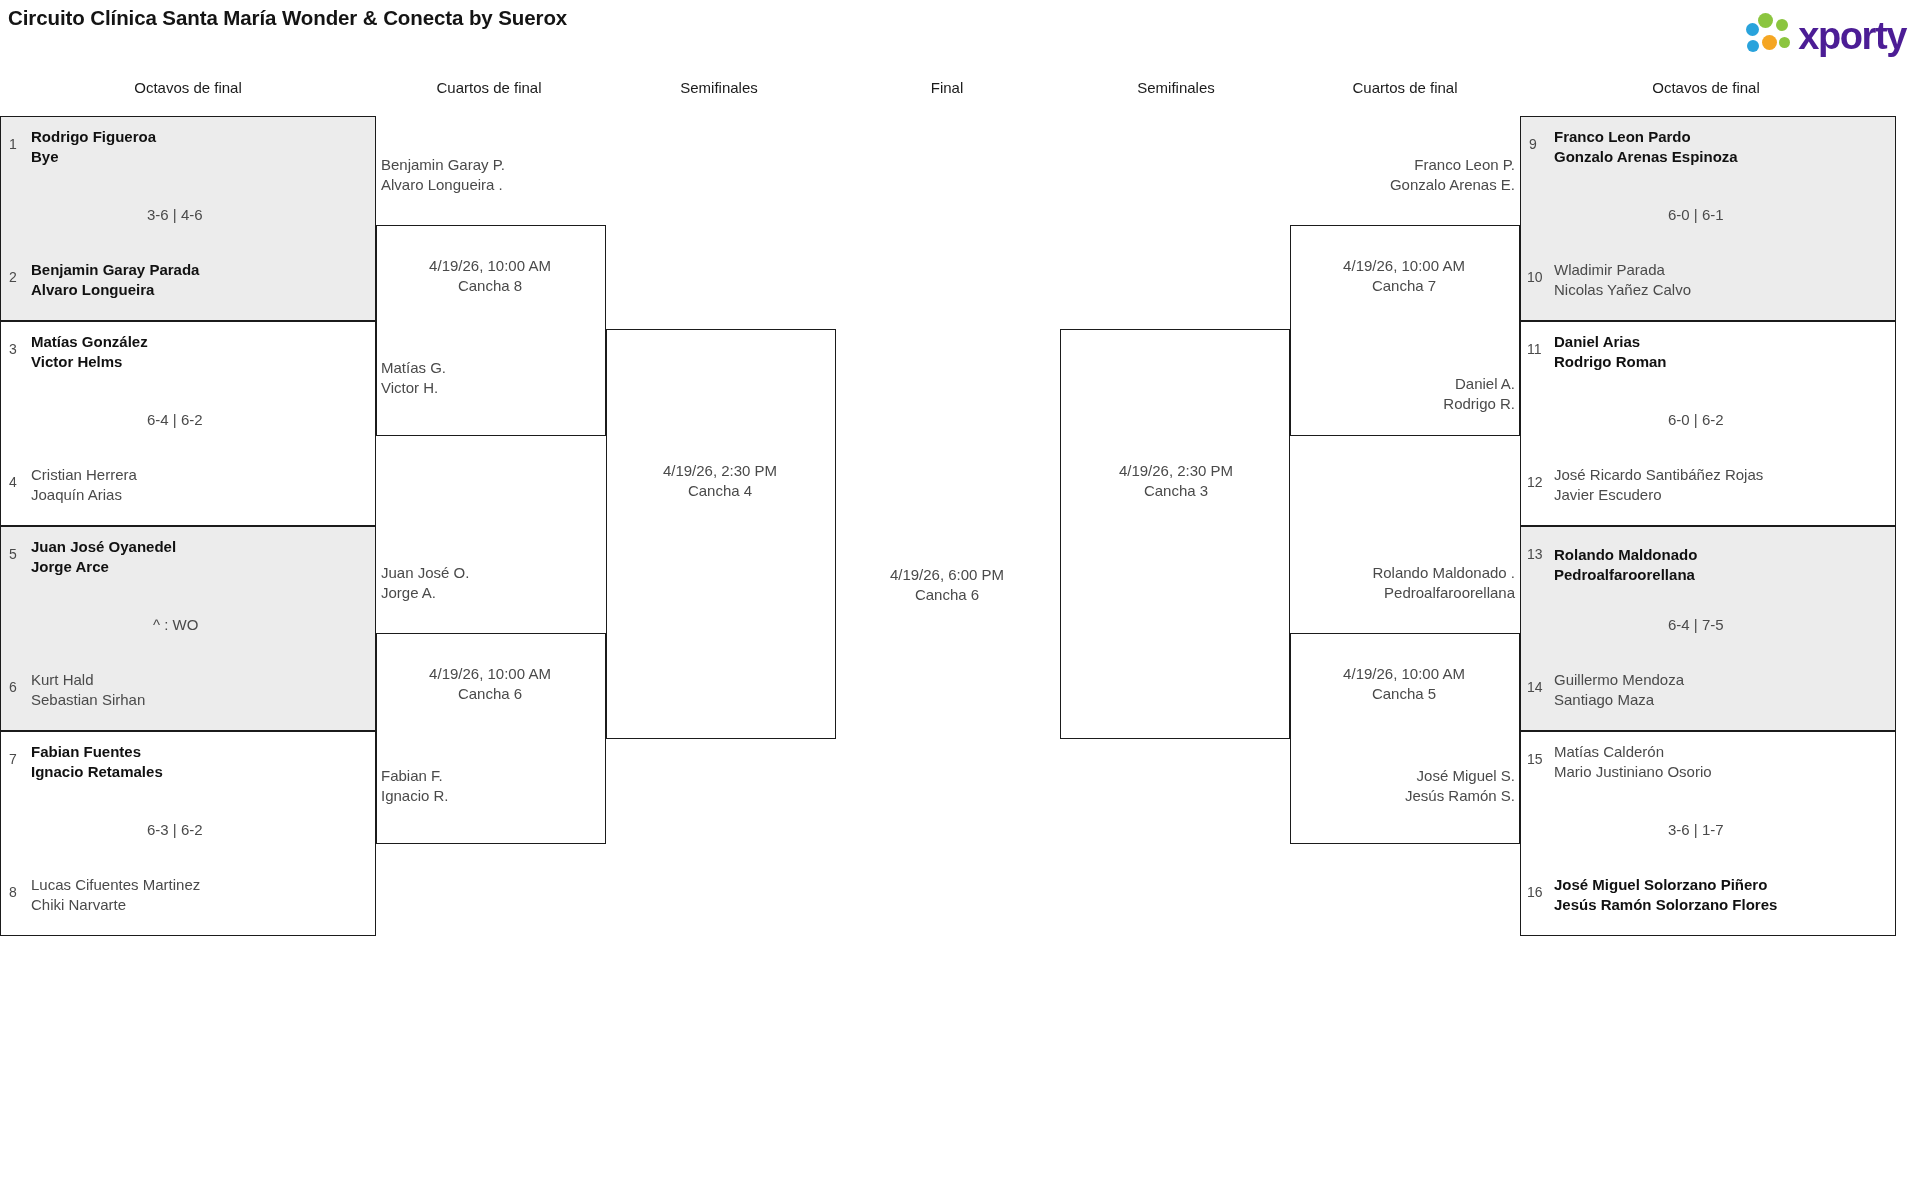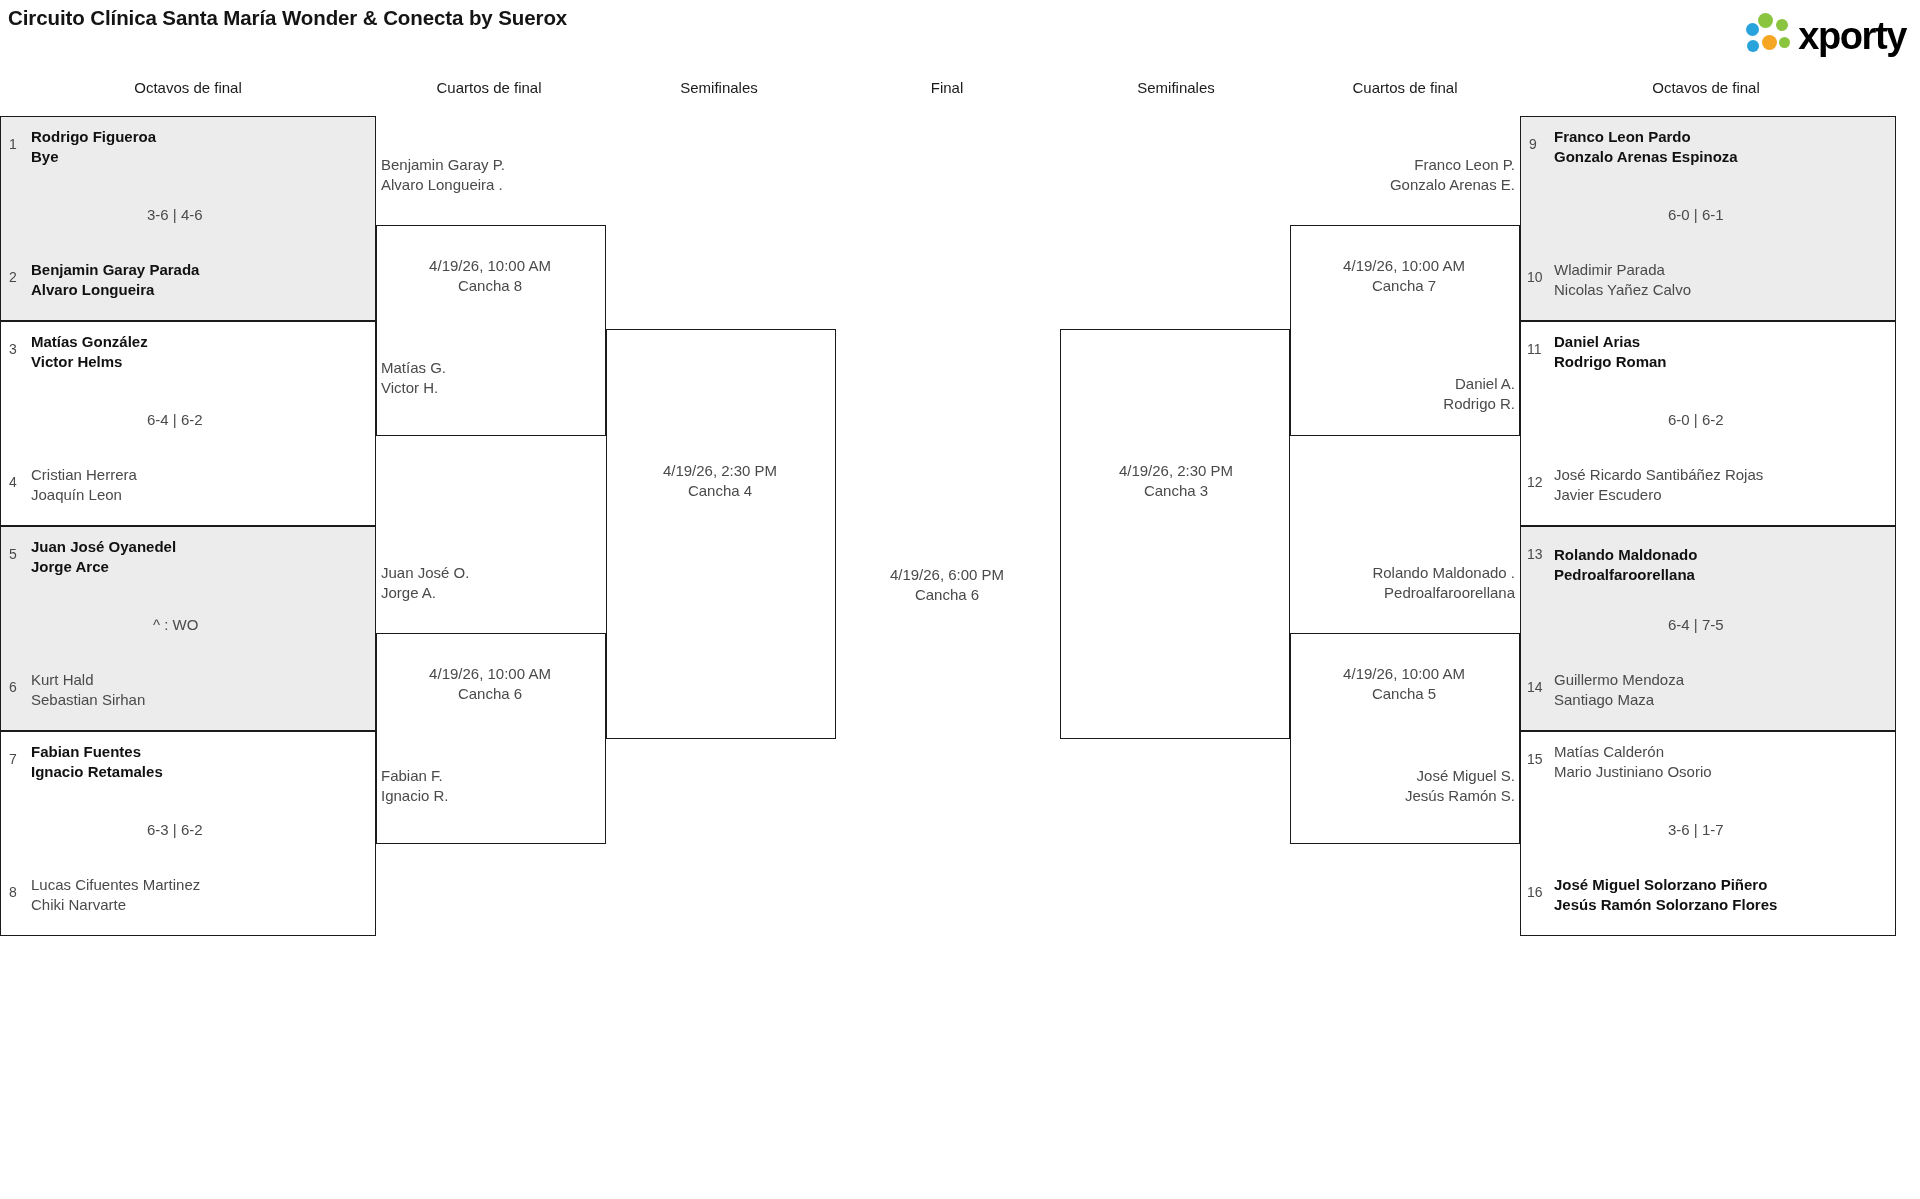--- a/index.html
+++ b/index.html
@@ -21,21 +21,21 @@
 
   .logo { position: absolute; right: 14px; top: 10px; height: 52px; display: flex; align-items: center; gap: 7px; }
   .logo-mark { position: relative; width: 46px; height: 46px; }
   .logo-mark i { position: absolute; border-radius: 50%; display: block; }
   .dot-a { width: 13px; height: 13px; left: 1px;  top: 10px; background: #29a3dc; }
   .dot-b { width: 15px; height: 15px; left: 13px; top: 0px;  background: #8bc53f; }
   .dot-c { width: 12px; height: 12px; left: 31px; top: 6px;  background: #8bc53f; }
   .dot-d { width: 12px; height: 12px; left: 2px;  top: 27px; background: #29a3dc; }
   .dot-e { width: 15px; height: 15px; left: 17px; top: 22px; background: #f5a623; }
   .dot-f { width: 11px; height: 11px; left: 34px; top: 24px; background: #8bc53f; }
-  .logo-word { font-size: 38px; font-weight: bold; letter-spacing: -1.4px; color: #000000; line-height: 40px; text-align: center; }
+  .logo-word { font-size: 38px; font-weight: bold; letter-spacing: -1.4px; color: #4c1d95; line-height: 40px; text-align: center; }
 
   
   .round-head {
     position: absolute; font-size: 15px; color: #1b1b1b;
     text-align: center; white-space: nowrap; transform: translateX(-50%);
     top: 79px;
   }
 
   
   .cell {
@@ -116,21 +116,21 @@
   <div class="cell" style="left:0px; top:321px; width:376px; height:205px;">
     <span class="seed" style="left:8px;  top:19px;">3</span>
     <span class="names win" style="left:30px; top:10px;">
       <span>Matías González</span><br>
       <span>Victor Helms</span>
     </span>
     <span class="score" style="left:146px; top:89px;">6-4 | 6-2</span>
     <span class="seed" style="left:8px;  top:152px;">4</span>
     <span class="names" style="left:30px; top:143px;">
       <span>Cristian Herrera</span><br>
-      <span>Joaquín Leon</span>
+      <span>Joaquín Arias</span>
     </span>
   </div>
 
   <div class="cell shaded" style="left:0px; top:526px; width:376px; height:205px;">
     <span class="seed" style="left:8px;  top:19px;">5</span>
     <span class="names win" style="left:30px; top:10px;">
       <span>Juan José Oyanedel</span><br>
       <span>Jorge Arce</span>
     </span>
     <span class="score" style="left:152px; top:89px;">^ : WO</span>

